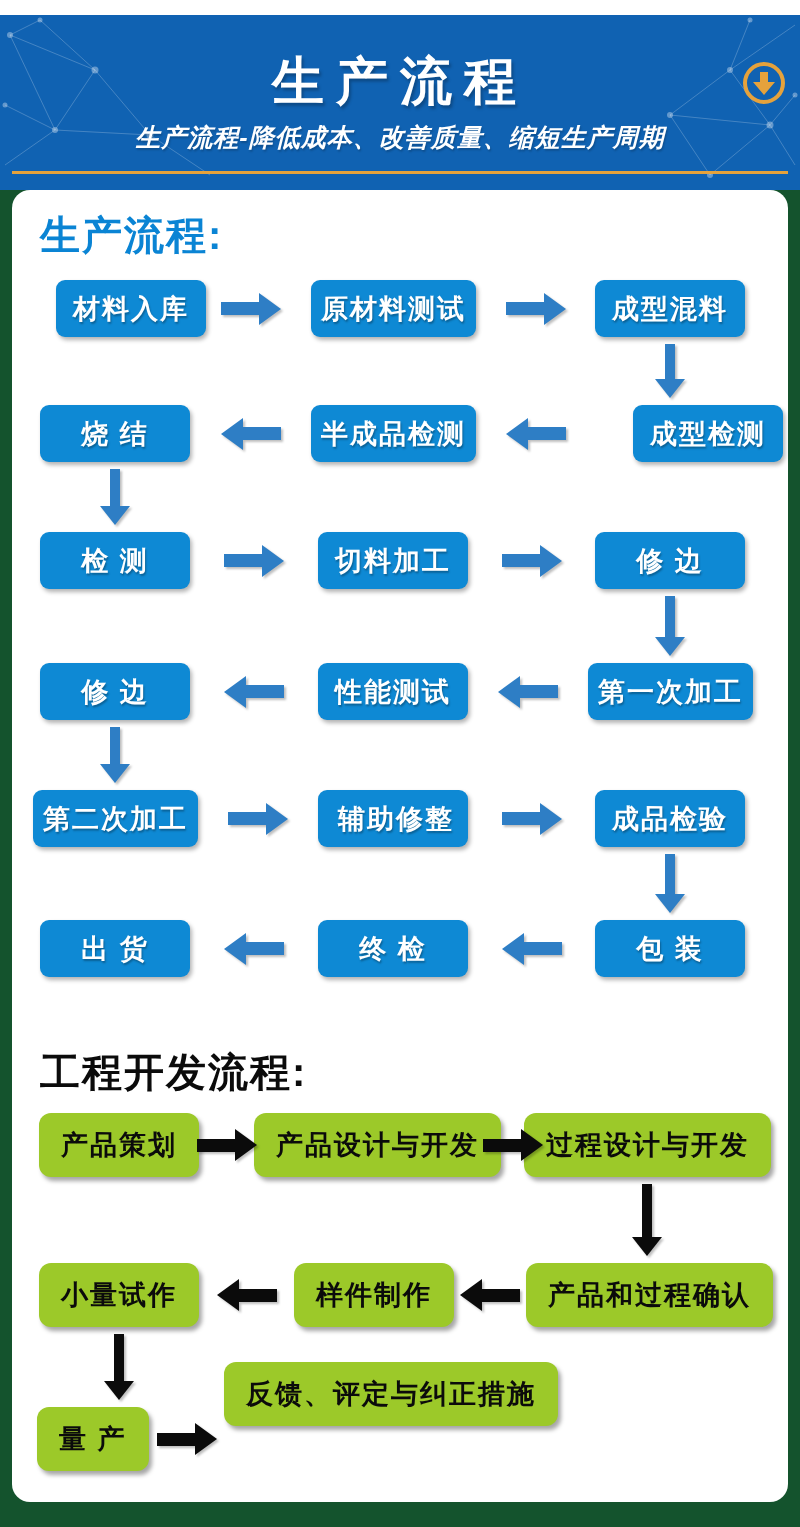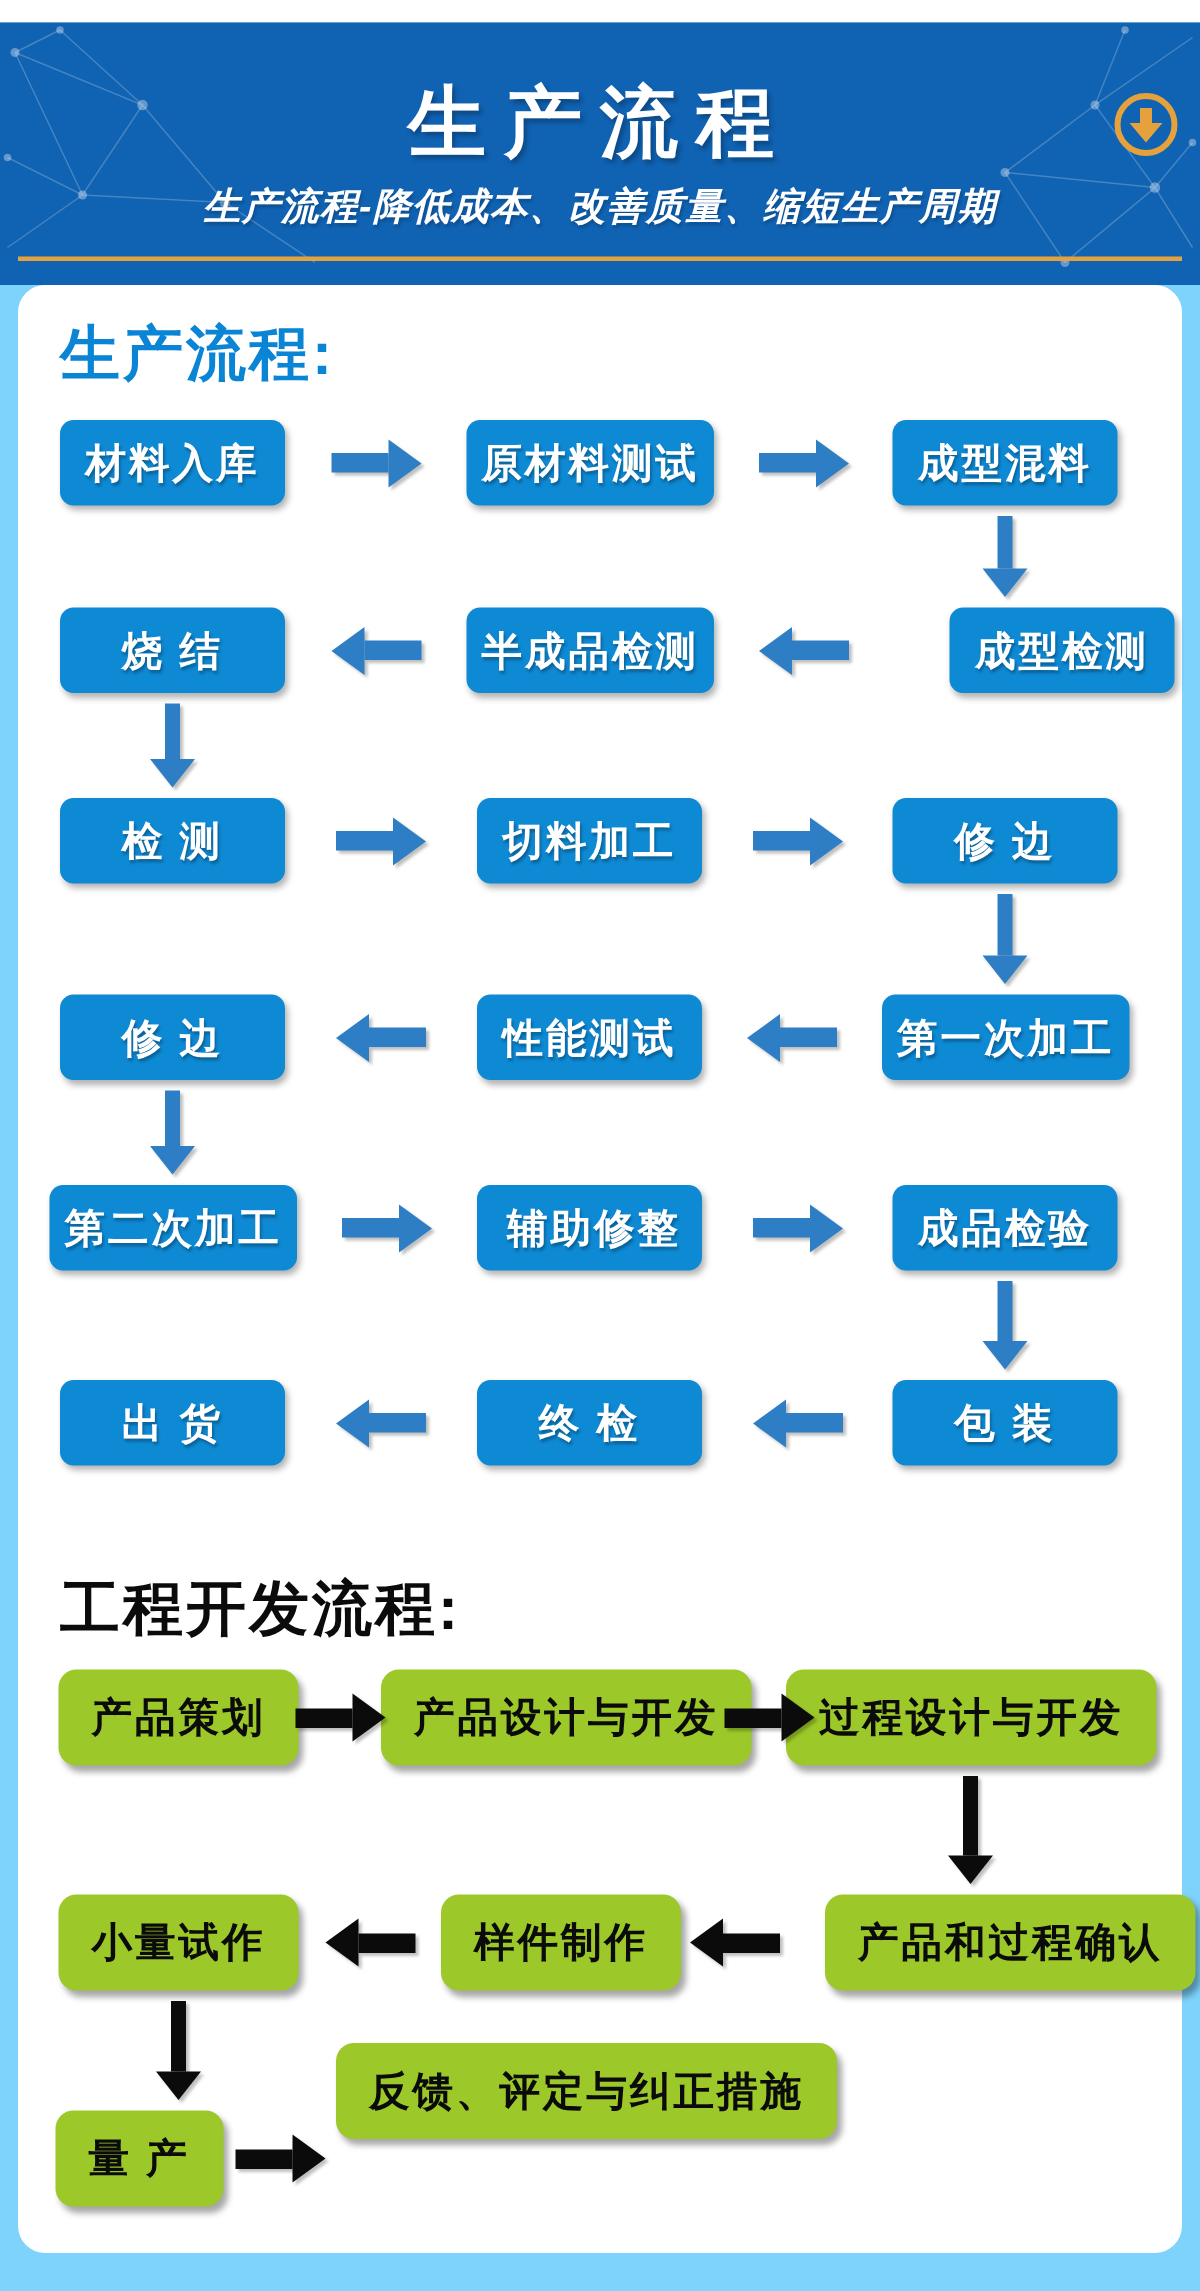--- a/index.html
+++ b/index.html
@@ -1,17 +1,17 @@
 <!DOCTYPE html>
 <html><head>
 <meta charset="utf-8">
 <style>
   * { margin:0; padding:0; box-sizing:border-box; }
   body { font-family:"Liberation Sans","DejaVu Sans",sans-serif; background:#0e4f9b; }
-  .page { position:relative; width:800px; height:1527px; background:#7dd3fc; overflow:hidden; margin:0 auto; }
+  .page { position:relative; width:800px; height:1527px; background:#14532d; overflow:hidden; margin:0 auto; }
 
   .top-strip { position:absolute; left:0; top:0; width:800px; height:15px; background:#ffffff; }
 
   .header { position:absolute; left:0; top:15px; width:800px; height:175px; background:#1062b2; overflow:hidden; }
   .net { position:absolute; top:0; pointer-events:none; }
   .net.left { left:0; }
   .net.right { right:0; }
   .title {
     position:absolute; left:0; top:32px; width:100%; text-align:center;
     color:#ffffff; font-size:52px; font-weight:bold; letter-spacing:12px;
@@ -107,21 +107,21 @@
       </svg>
     </div>
 
     <div class="gold-line"></div>
   </div>
 
   <div class="card">
     <div class="sec-heading blue-h">生产流程:</div>
     <div class="sec-heading black-h">工程开发流程:</div>
     <div class="flow-layer" id="flow-layer">
-        <div class="flow-box blue" style="top: 90px; left: 28px; text-align: center;">材料入库</div>
+        <div class="flow-box blue" style="top: 90px; left: 44px; text-align: center;">材料入库</div>
         <div class="flow-box blue" style="top: 90px; left: 583px;">成型混料</div>
         <div class="flow-box blue" style="top: 90px; left: 299px;">原材料测试</div>
         <div class="h-arrow" style="left: 209px; top: 102.5px; width: 60px; height: 32px;">
           <div class="stem" style="background: rgb(46, 126, 197); width: 38px;"></div>
           <div class="head-right" style="border-left: 22px solid rgb(46, 126, 197);"></div>
         </div>
         <div class="h-arrow" style="left: 494px; top: 102.5px; width: 60px; height: 32px;">
           <div class="stem" style="background: rgb(46, 126, 197); width: 38px;"></div>
           <div class="head-right" style="border-left: 22px solid rgb(46, 126, 197);"></div>
         </div>
@@ -210,21 +210,21 @@
         <div class="h-arrow" style="left: 471px; top: 939px; width: 60px; height: 32px;">
           <div class="stem" style="background: rgb(11, 11, 11); width: 38px;"></div>
           <div class="head-right" style="border-left: 22px solid rgb(11, 11, 11);"></div>
         </div>
         <div class="v-arrow" style="left: 620px; top: 994px; width: 30px; height: 72px;">
           <div class="stem" style="background: rgb(11, 11, 11);"></div>
           <div class="head-down" style="border-top: 19px solid rgb(11, 11, 11);"></div>
         </div>
         <div class="flow-box green" style="top: 1073px; left: 27px;">小量试作</div>
         <div class="flow-box green" style="top: 1073px; left: 282px;">样件制作</div>
-        <div class="flow-box green" style="top: 1073px; left: 538px;">产品和过程确认</div>
+        <div class="flow-box green" style="top: 1073px; left: 514px;">产品和过程确认</div>
         <div class="h-arrow" style="left: 205px; top: 1089px; width: 60px; height: 32px;">
           <div class="head-left" style="border-right: 22px solid rgb(11, 11, 11);"></div>
           <div class="stem" style="background: rgb(11, 11, 11); width: 38px;"></div>
         </div>
         <div class="h-arrow" style="left: 448px; top: 1089px; width: 60px; height: 32px;">
           <div class="head-left" style="border-right: 22px solid rgb(11, 11, 11);"></div>
           <div class="stem" style="background: rgb(11, 11, 11); width: 38px;"></div>
         </div>
         <div class="v-arrow" style="left: 92px; top: 1144px; width: 30px; height: 66px;">
           <div class="stem" style="background: rgb(11, 11, 11);"></div>

